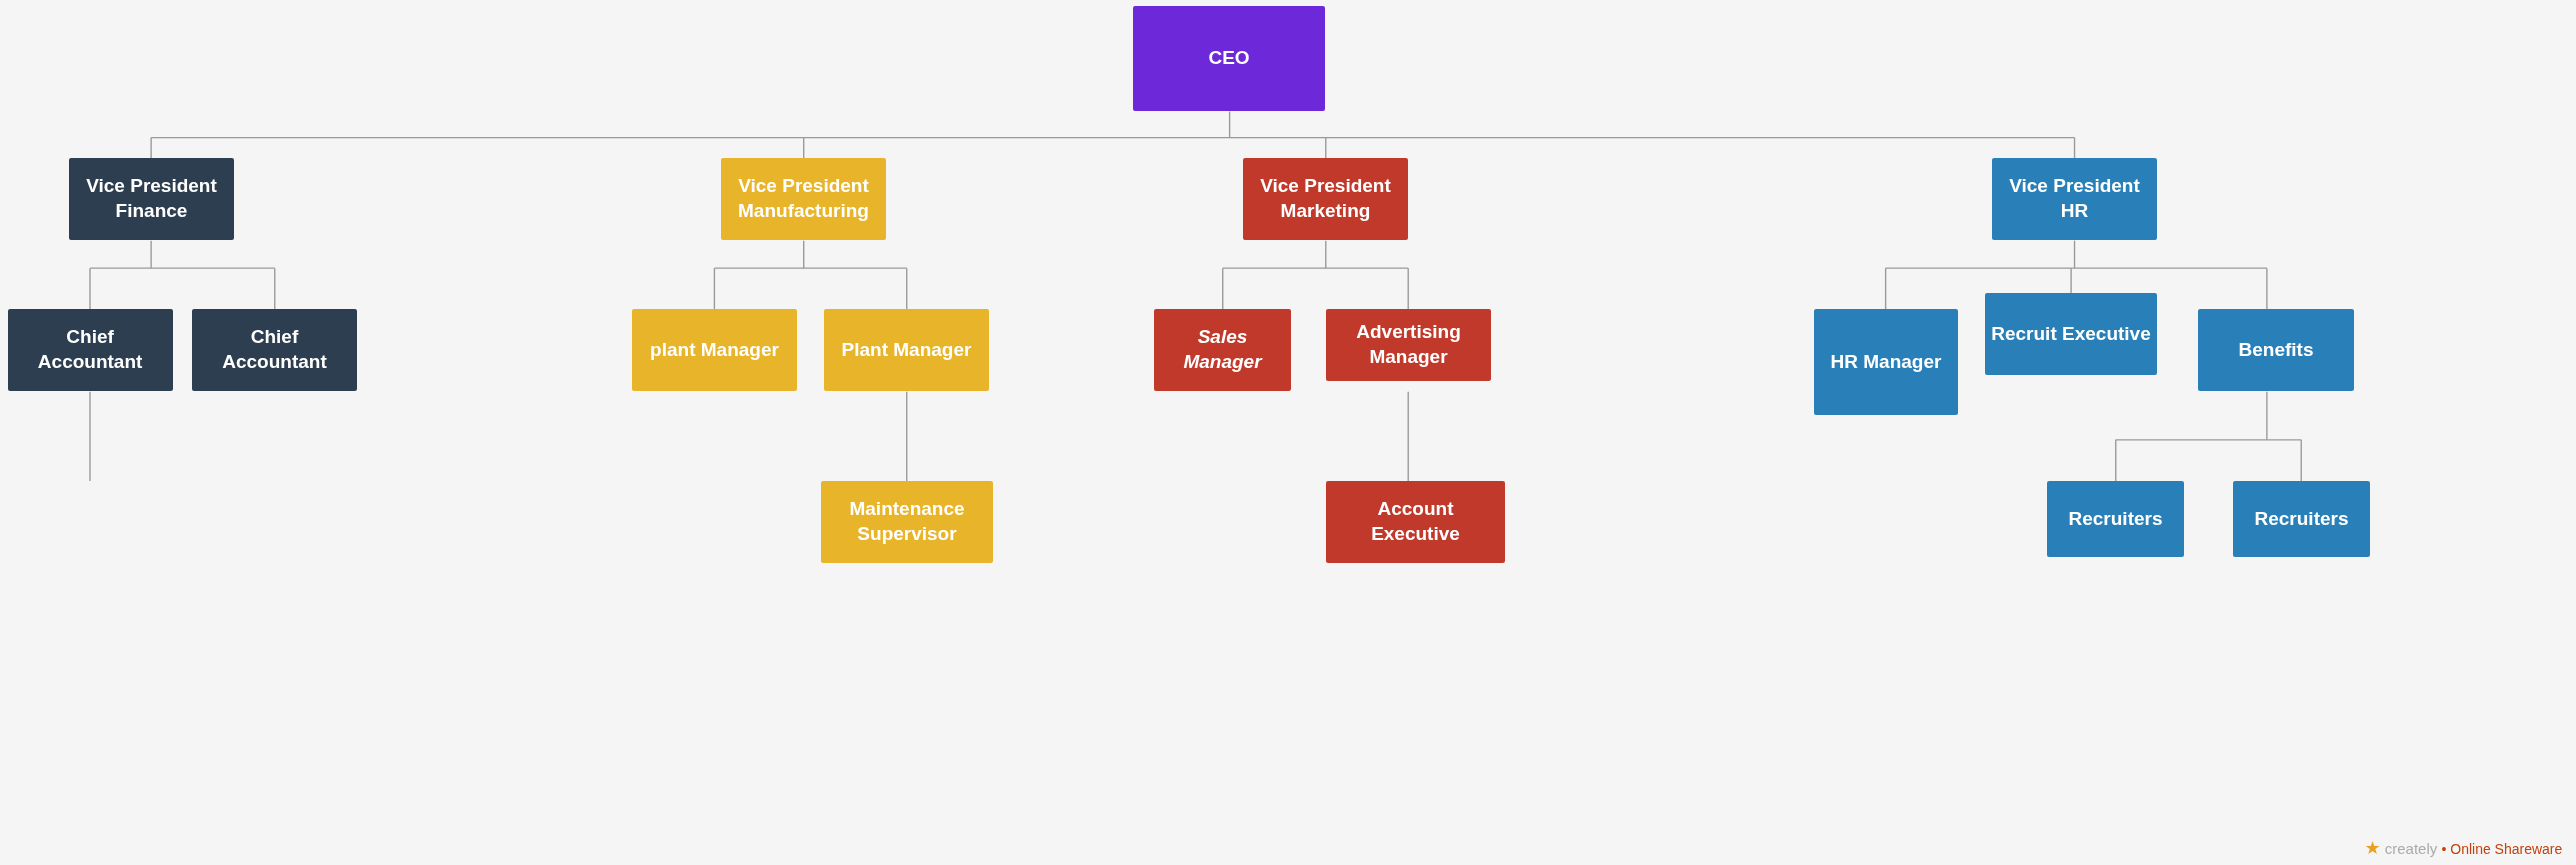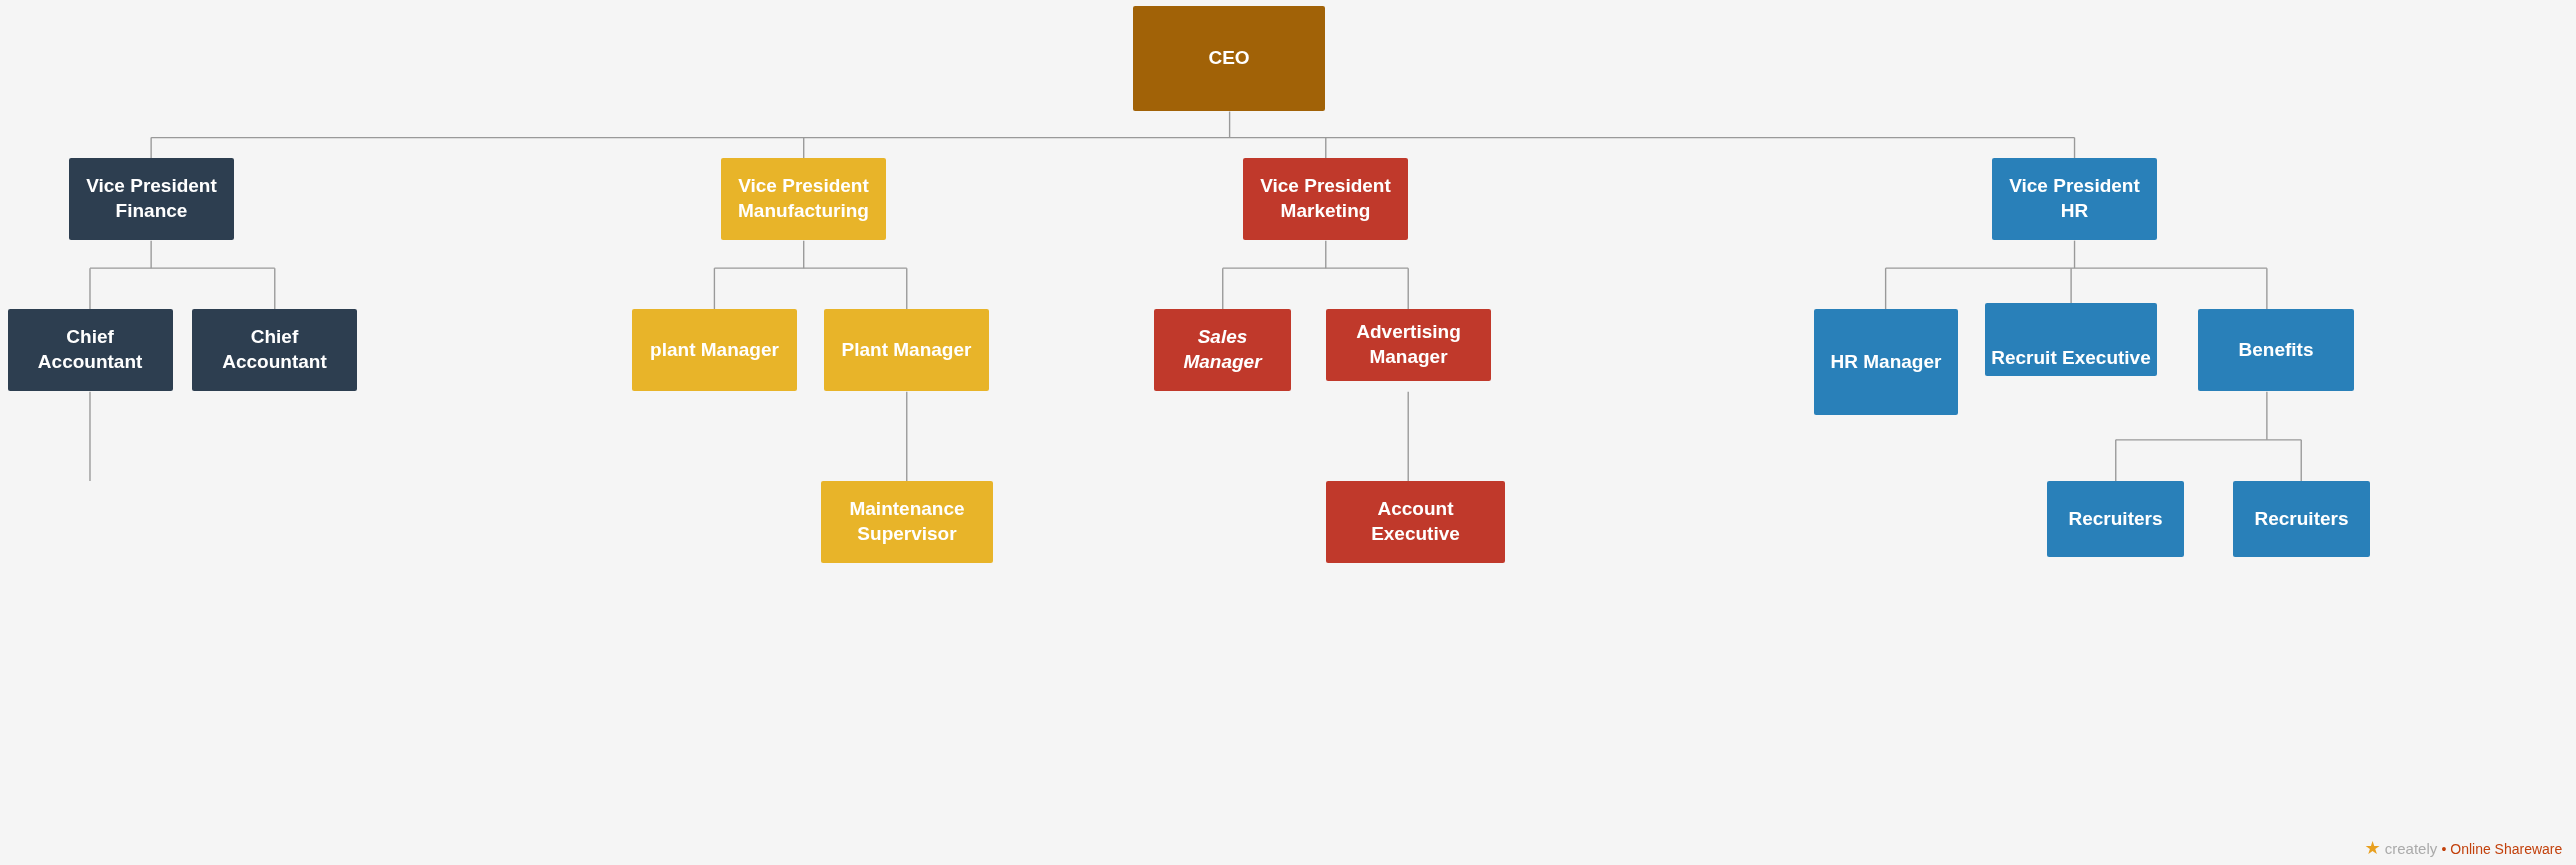--- a/index.html
+++ b/index.html
@@ -31,21 +31,21 @@
       justify-content: center;
       text-align: center;
       border-radius: 2.1px;
       font-size: 19px;
       font-weight: bold;
       color: #fff;
       line-height: 1.3;
       z-index: 1;
       padding: 5.5px;
     }
-    .node-gray { background: #a16207; }
+    .node-gray { background: #6d28d9; }
     .node-dark { background: #2d3e50; }
     .node-yellow { background: #e8b429; color: #fff; }
     .node-red { background: #c0392b; }
     .node-blue { background: #2980b9; }
 
     
     .watermark {
       position: absolute;
       bottom: 6.9px;
       right: 13.7px;
@@ -143,21 +143,21 @@
   </div>
 
   <div class="node node-red" style="left:1326px;top:309px;width:165px;height:72px;">
     <span>Advertising<br>Manager</span>
   </div>
 
   <div class="node node-blue" style="left:1814px;top:309px;width:144px;height:106px;">
     <span>HR Manager</span>
   </div>
 
-  <div class="node node-blue" style="left:1985px;top:303px;width:172px;height:73px;align-items:flex-end;">
+  <div class="node node-blue" style="left:1985px;top:293px;width:172px;height:82px;">
     <span>Recruit Executive</span>
   </div>
 
   <div class="node node-blue" style="left:2198px;top:309px;width:156px;height:82px;">
     <span>Benefits</span>
   </div>
 
 
   <div class="node node-yellow" style="left:821px;top:481px;width:172px;height:82px;">
     <span>Maintenance<br>Supervisor</span>

